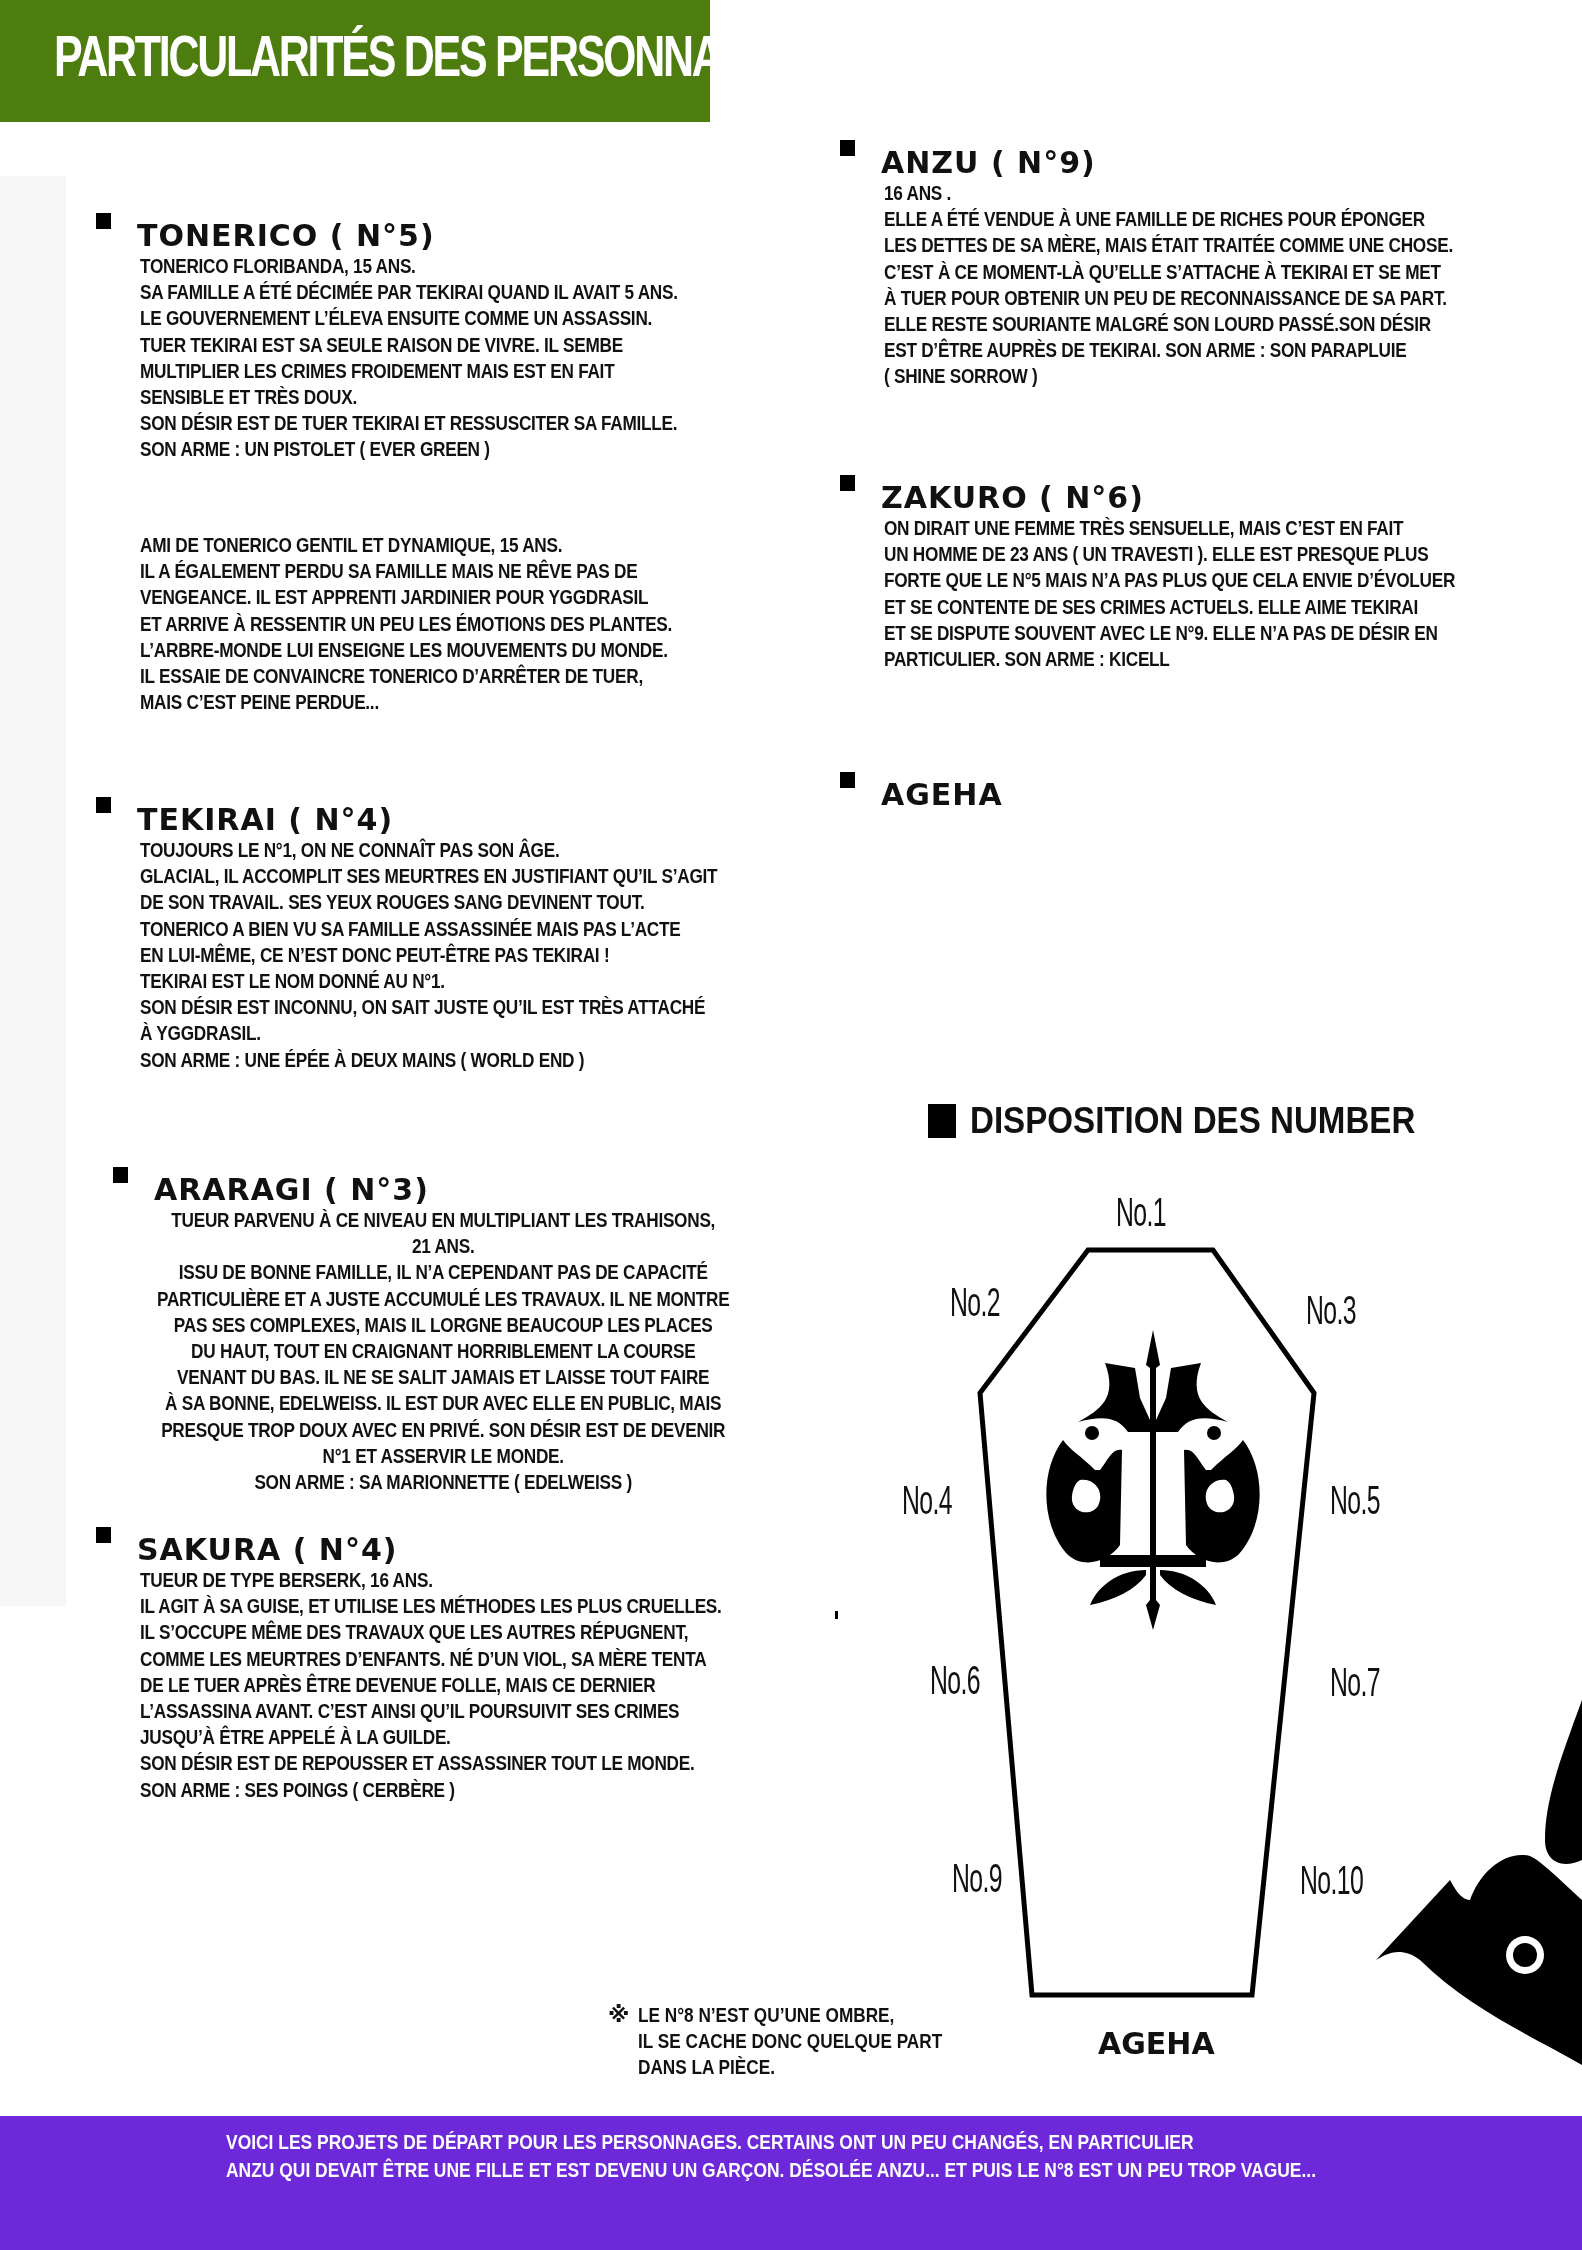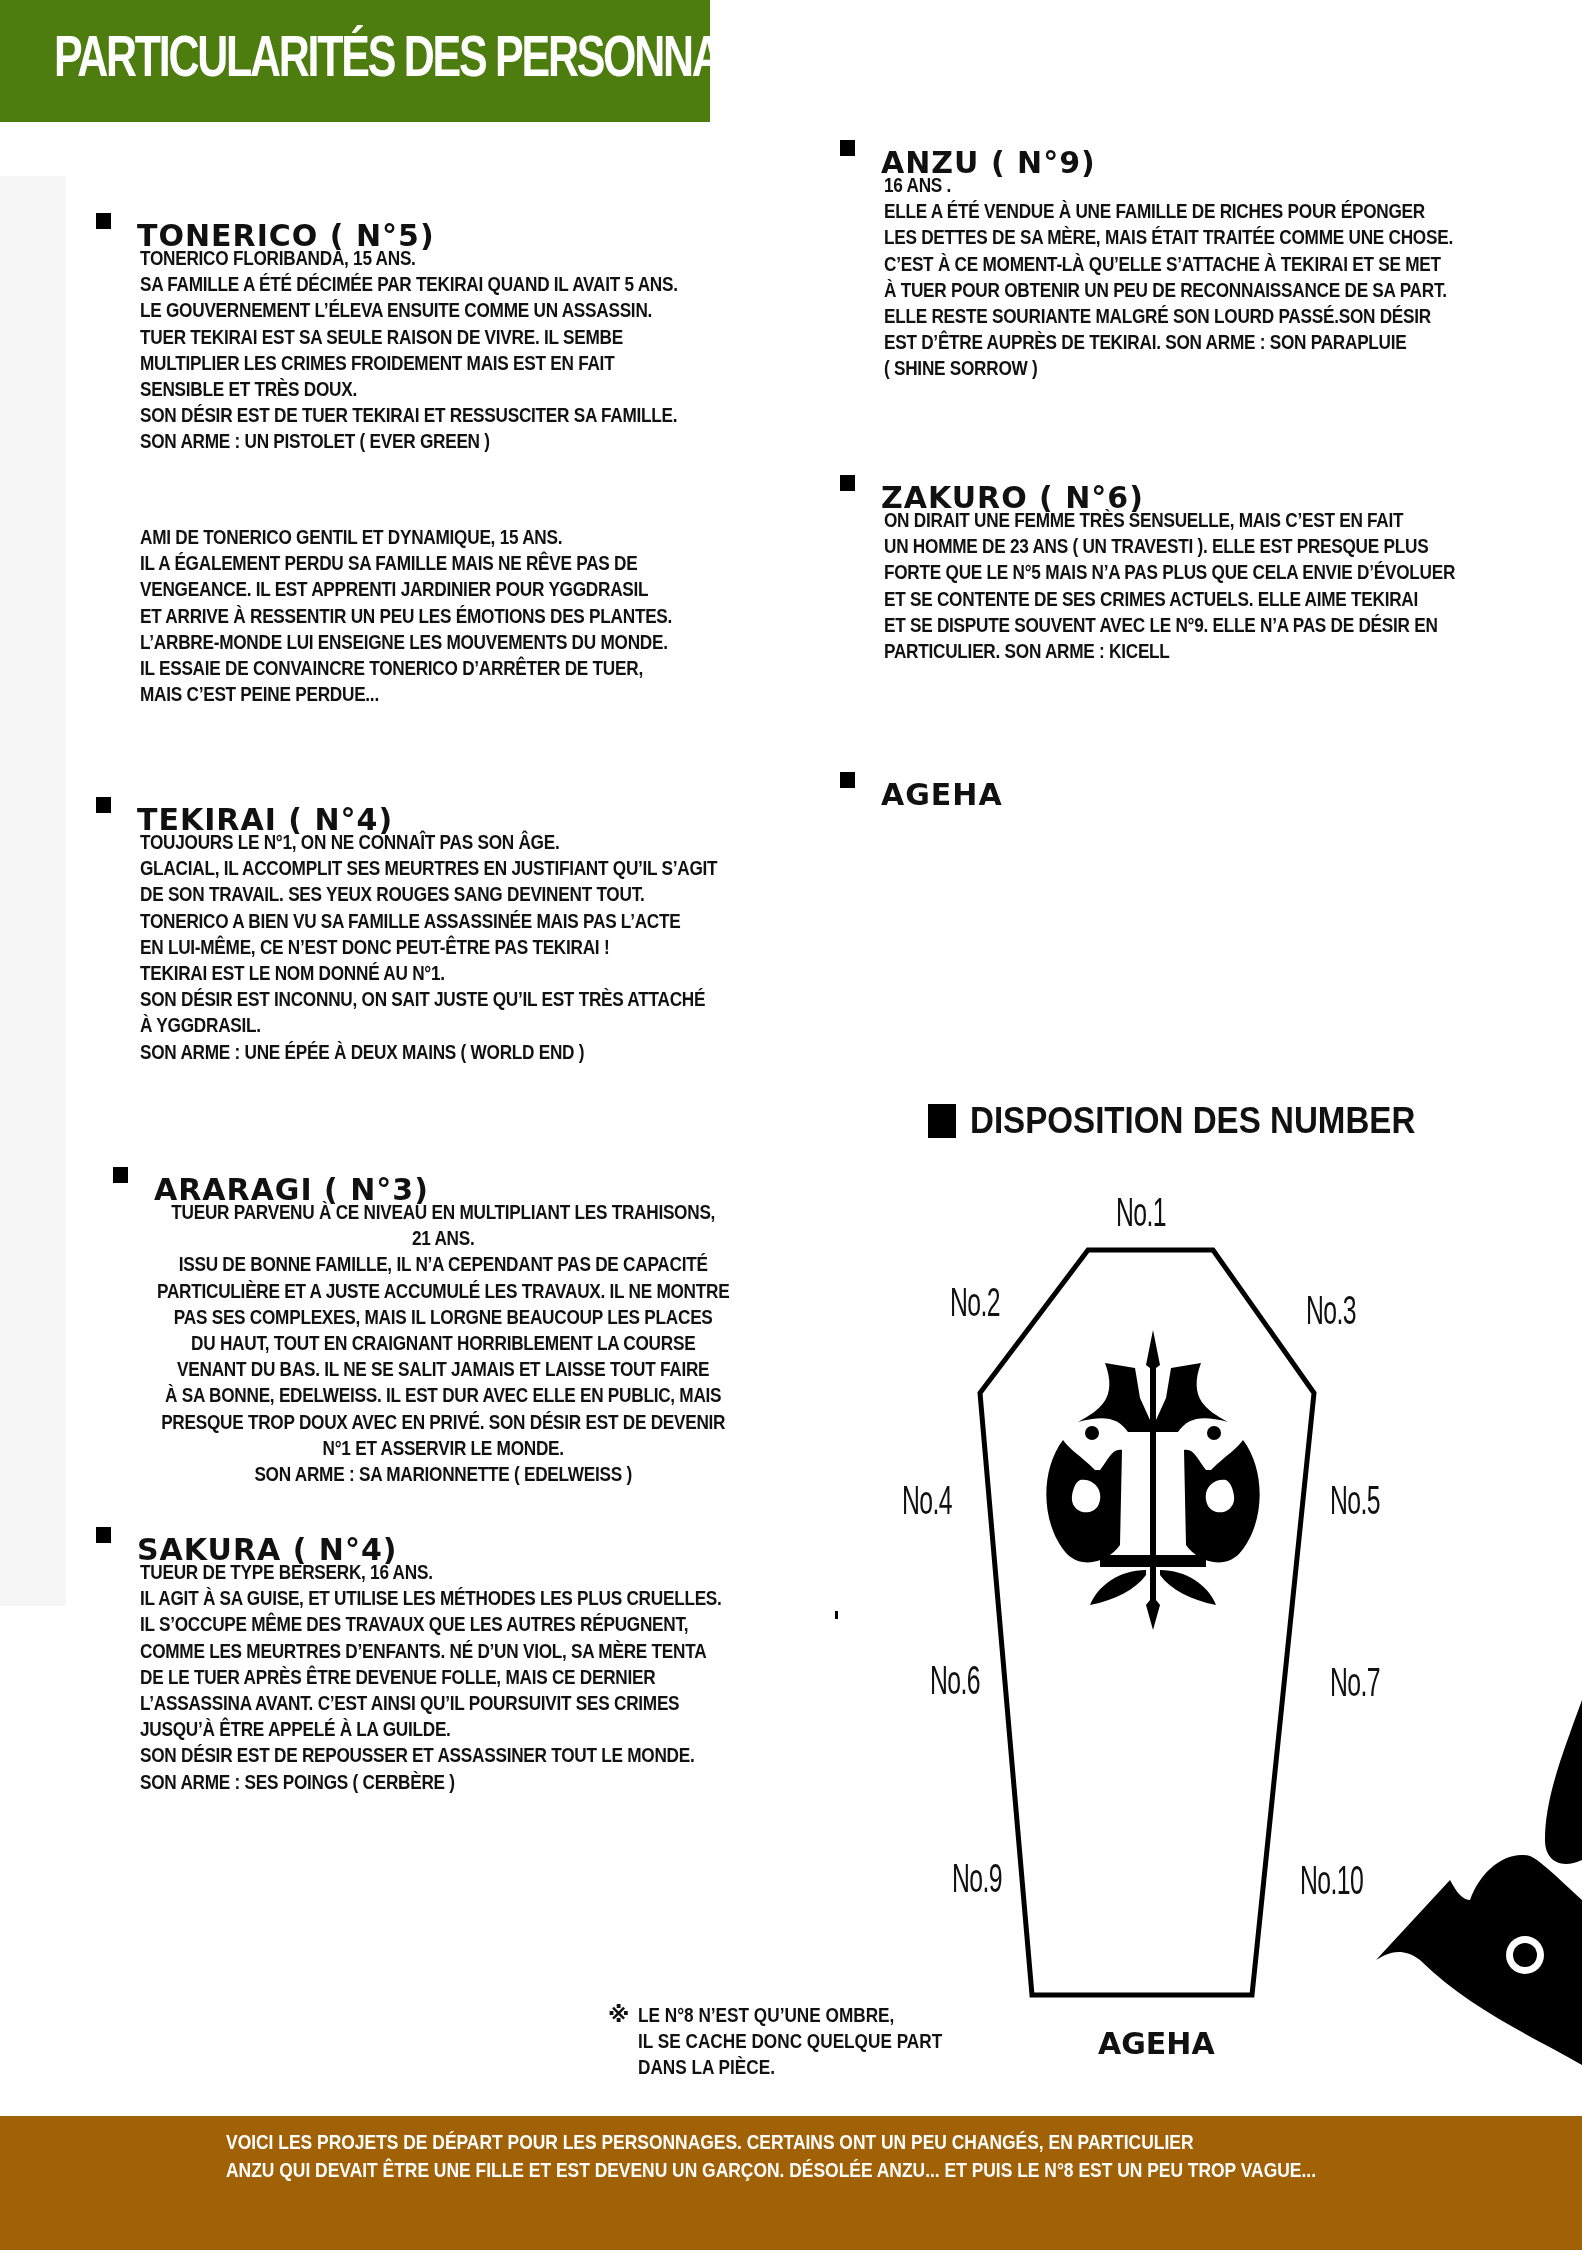--- a/index.html
+++ b/index.html
@@ -4,33 +4,33 @@
 <style>
   html,body{margin:0;padding:0;background:#fff;}
   body{width:1582px;height:2250px;position:relative;overflow:hidden;font-family:"Liberation Sans","DejaVu Sans",sans-serif;color:#111;}
   .title-bar{position:absolute;left:0;top:0;width:710px;height:122px;background:#4d7c0f;}
   .title-text{position:absolute;left:54px;top:20px;color:#fff;font-family:"Liberation Sans",sans-serif;font-weight:bold;font-size:58px;letter-spacing:-3px;transform:scaleX(0.74);transform-origin:left top;white-space:nowrap;line-height:72px;}
   .side-strip{position:absolute;left:0;width:66px;background:#f6f6f6;}
   .section{position:absolute;}
   .sec-head{display:flex;align-items:center;height:40px;}
   .bullet{display:inline-block;width:15px;height:16px;background:#000;margin-right:26px;}
   .sec-title{font-family:"DejaVu Sans",sans-serif;font-weight:bold;font-size:30px;letter-spacing:1px;white-space:nowrap;margin-top:28px;}
-  .sec-body{margin-left:44px;margin-top:4px;}
+  .sec-body{margin-left:44px;margin-top:12px;}
   .line{font-family:"Liberation Sans",sans-serif;font-weight:bold;font-size:20px;line-height:26.2px;white-space:nowrap;transform:scaleX(0.86);transform-origin:left center;letter-spacing:-0.3px;}
   .dispo-head{position:absolute;left:928px;top:1100px;display:flex;align-items:center;}
   .dispo-bullet{width:28px;height:34px;background:#000;margin-right:14px;}
   .dispo-title{font-family:"Liberation Sans",sans-serif;font-weight:bold;font-size:36px;white-space:nowrap;transform:scaleX(0.92);transform-origin:left center;}
   .num-label{position:absolute;font-family:"Liberation Sans",sans-serif;font-size:40px;white-space:nowrap;transform:scaleX(0.62);transform-origin:left top;letter-spacing:-1px;}
   .coffin{position:absolute;left:0;top:0;}
   .ageha-label{position:absolute;left:1098px;top:2026px;font-family:"DejaVu Sans",sans-serif;font-weight:bold;font-size:30px;}
   .note{position:absolute;left:608px;top:2002px;}
   .note-row{display:flex;}
   .note-mark{font-size:22px;font-weight:bold;width:30px;line-height:26px;}
   .note-line{font-family:"Liberation Sans",sans-serif;font-weight:bold;font-size:20px;line-height:26px;white-space:nowrap;transform:scaleX(0.86);transform-origin:left center;}
-  .footer{position:absolute;left:0;top:2116px;width:1582px;height:134px;background:#a16207;}
+  .footer{position:absolute;left:0;top:2116px;width:1582px;height:134px;background:#6d28d9;}
   .footer-text{position:absolute;left:226px;top:12px;color:#fff;}
   .footer-line{font-family:"Liberation Sans",sans-serif;font-weight:bold;font-size:21px;line-height:28px;white-space:nowrap;transform:scaleX(0.83);transform-origin:left center;}
   .stray{position:absolute;left:835px;top:1611px;width:3px;height:8px;background:#000;}
 </style>
 </head>
 <body>
 
 <div class="side-strip" style="top:176px;height:1430px;"></div>
 
 <div class="title-bar">

